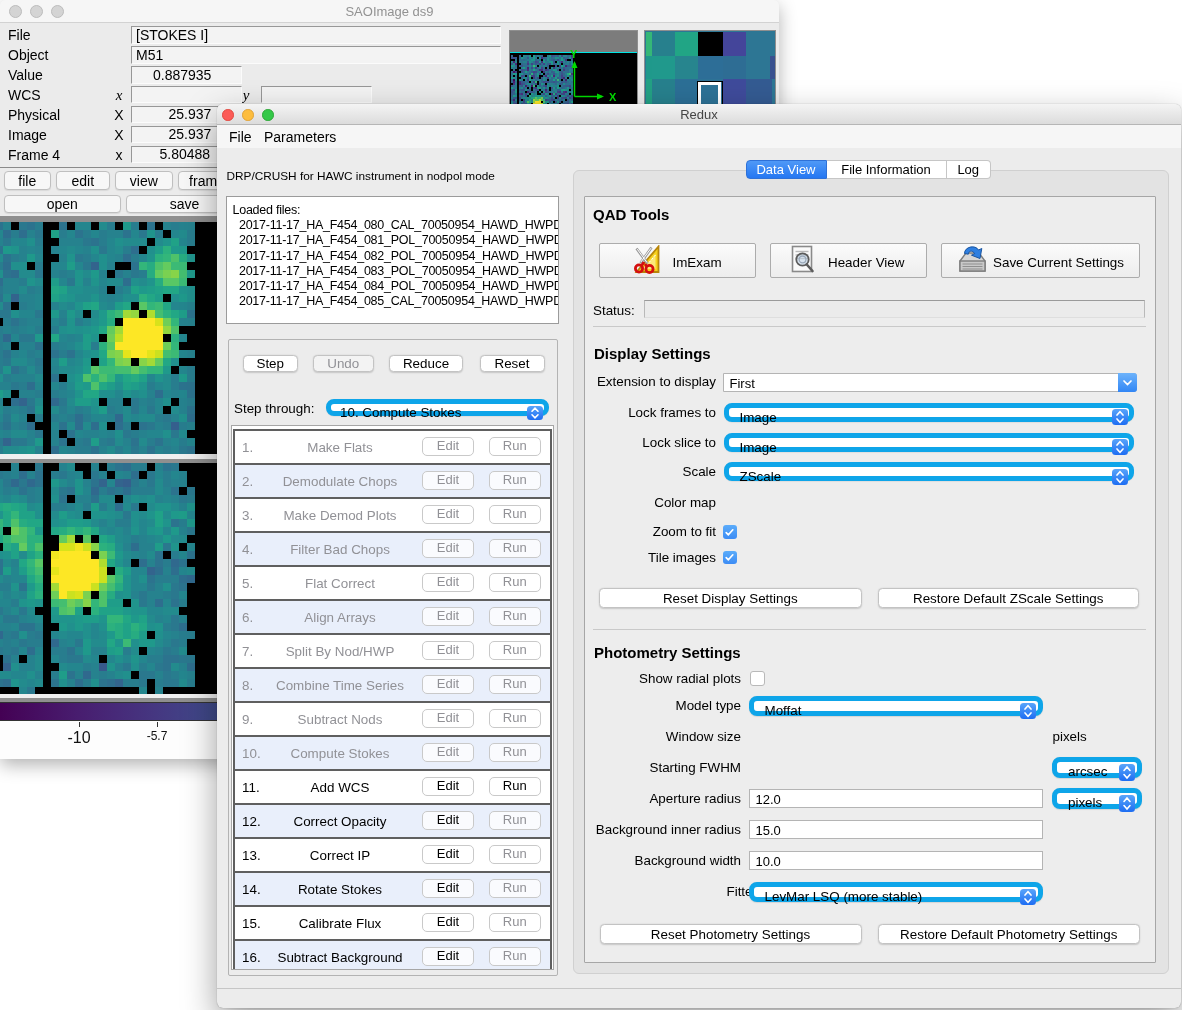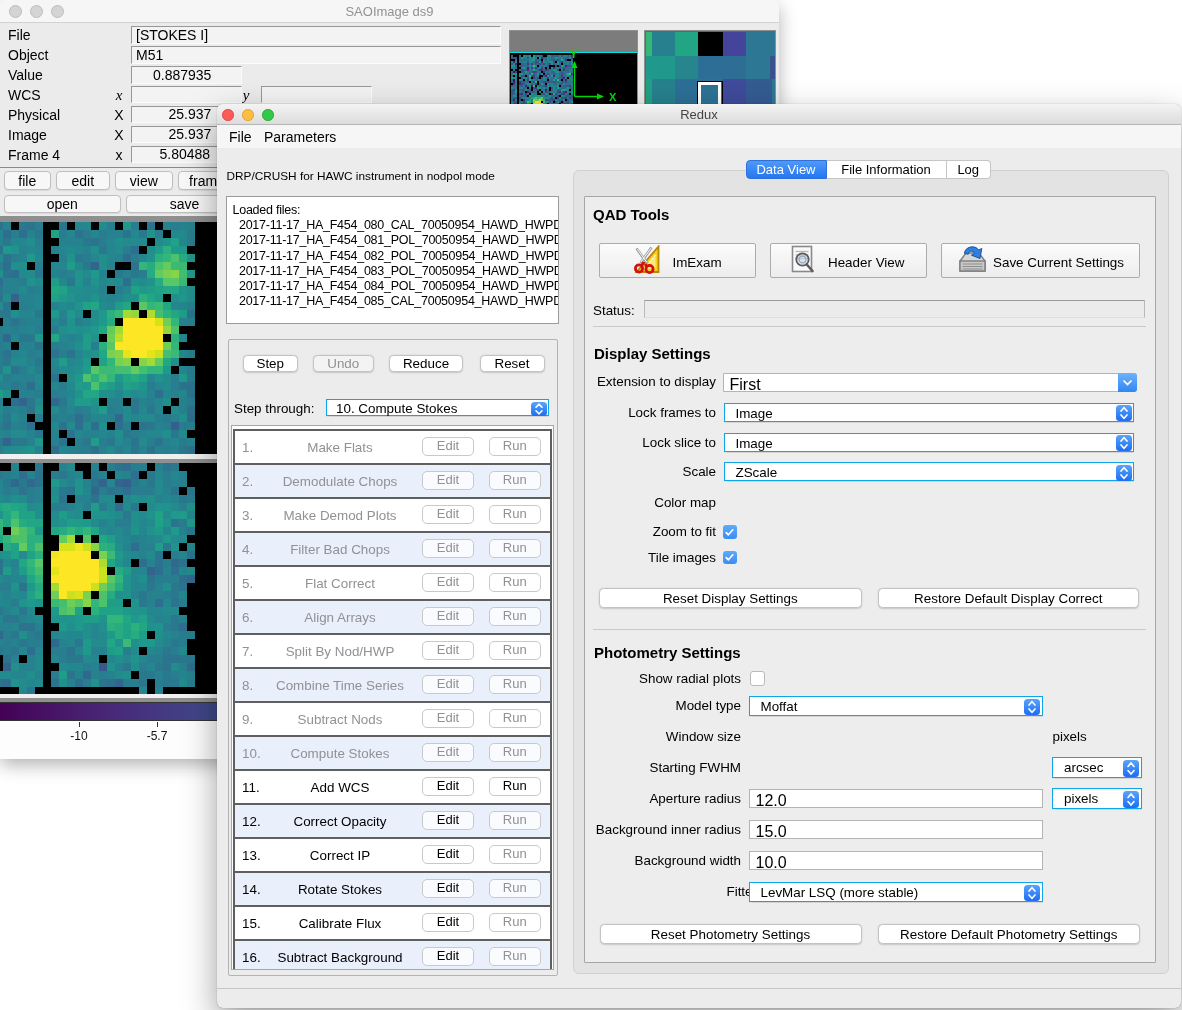--- a/index.html
+++ b/index.html
@@ -24,26 +24,26 @@
 #rx .titlebar { position:absolute; left:0; top:0; width:964px; height:21px;
   background:linear-gradient(#f4f4f4,#dcdcdc); border-bottom:1px solid #b6b6b6; border-radius:6px 6px 0 0; }
 #rx .wtitle { position:absolute; top:3px; left:0; width:964px; text-align:center; font-size:13px; color:#444; }
 #rx .light { position:absolute; top:5px; width:11.5px; height:11.5px; border-radius:50%; }
 #rx .menubar { position:absolute; left:0; top:21px; width:964px; height:23px; background:#f6f6f6; }
 .mitem { position:absolute; top:25px; font-size:14px; color:#000; }
 .rlabel { position:absolute; font-size:13.4px; color:#000; white-space:nowrap; }
 .blabel { position:absolute; font-size:15px; font-weight:bold; color:#000; white-space:nowrap; }
 .macbtn { position:absolute; background:#fff; border:1px solid #c3c3c3; border-radius:4.5px;
   font-size:13.4px; color:#000; text-align:center; box-shadow:0 .5px 1.5px rgba(0,0,0,.16); }
-.combo { position:absolute; background:#fff; border:1px solid #0ea5e9; border-radius:0;
+.combo { position:absolute; background:#fff; border:5px solid #0ea5e9; border-radius:8px;
   font-size:13.4px; color:#000; box-shadow:0 .5px 1px rgba(0,0,0,.10); }
 .combo .tx { position:absolute; left:11px; top:2px; white-space:nowrap; }
 .stepper { position:absolute; right:1.5px; top:1.5px; width:16px; border-radius:3.5px;
   background:linear-gradient(#59a5fa,#1d6df2); }
-.tinput { position:absolute; background:#fff; border:1px solid #b4b4b4; font-size:16px; color:#000; }
+.tinput { position:absolute; background:#fff; border:1px solid #b4b4b4; font-size:13px; color:#000; }
 .tinput .tx { position:absolute; left:6px; top:2px; white-space:nowrap; }
 .sep { position:absolute; height:1px; background:#c9c9c9; }
 .qadbtn { position:absolute; top:138.5px; height:35px; background:linear-gradient(#fbfbfb,#ededed);
   border:1px solid #acacac; border-radius:2px; }
 .steprow { position:relative; width:318.5px; height:36px; border:2px solid #5f5f5f; margin-top:-2px; }
 .steprow .num { position:absolute; left:7px; top:9px; font-size:13.4px; }
 .steprow .nm { position:absolute; left:15px; top:9px; width:180px; text-align:center; font-size:13.4px; }
 .steprow .eb { position:absolute; left:187px; top:6.5px; width:52px; height:19px; border:1.5px solid #c9c9c9;
   border-radius:5px; background:rgba(255,255,255,.75); text-align:center; font-size:13px; line-height:16px; }
 .steprow .rb { position:absolute; left:253.5px; top:6.5px; width:52.5px; height:19px; border:1.5px solid #c9c9c9;
@@ -1179,21 +1179,21 @@
         <rect x="27" y="224" width="8" height="7" fill="#2a788e"></rect>
         <rect x="139" y="224" width="8" height="7" fill="#24868e"></rect>
         <rect x="155" y="224" width="8" height="7" fill="#26828e"></rect>
       </svg></div>
 <div class="abs" style="left:0;top:694px;width:779px;height:4px;background:#f0f0f0"></div>
 <div class="abs" style="left:0;top:698px;width:779px;height:4px;background:#8f8f8f"></div>
 <div class="abs" style="left:0;top:702px;width:779px;height:19px;background:linear-gradient(90deg,#440154 0.0%,#460f62 5.0%,#481d6f 10.0%,#472a79 15.0%,#453781 20.0%,#414487 25.0%,#3c4f8a 30.0%,#375a8c 35.0%,#33648d 40.0%,#2e6e8e 45.0%,#2a788e 50.0%,#26828e 55.0%,#238b8d 60.0%,#20948c 65.0%,#1f9d89 70.0%,#22a785 75.0%,#2cb17e 80.0%,#3cba75 85.0%,#4ec26a 90.0%,#64cb5f 95.0%,#7ad151 100.0%);border-top:1px solid #333;border-bottom:1px solid #333"></div>
 <div class="abs" style="left:0;top:721px;width:779px;height:38px;background:#fdfdfd"></div>
 <div class="abs" style="left:79px;top:722px;width:1px;height:5px;background:#333"></div>
 <div class="abs" style="left:157px;top:722px;width:1px;height:5px;background:#333"></div>
-<div class="abs" style="left:59px;top:729px;width:40px;text-align:center;font-size:12px;color:#111">-10</div>
+<div class="abs" style="left:59px;top:729px;width:40px;text-align:center;font-size:16px;color:#111">-10</div>
 <div class="abs" style="left:137px;top:729px;width:40px;text-align:center;font-size:12px;color:#111">-5.7</div>
 <div class="titlebar"></div>
 <div class="light" style="left:8.5px"></div>
 <div class="light" style="left:29.5px"></div>
 <div class="light" style="left:50.5px"></div>
 <div class="wtitle">SAOImage ds9</div>
 <div class="dlabel" style="left:8px;top:26.5px">File</div>
 <div class="dlabel" style="left:8px;top:46.5px">Object</div>
 <div class="dlabel" style="left:8px;top:66.5px">Value</div>
 <div class="dlabel" style="left:8px;top:86.5px">WCS</div>
@@ -2203,21 +2203,21 @@
         <path d="M2.2 5.6 L4.4 7.8 L8.8 2.8" stroke="#fff" stroke-width="1.7" fill="none" stroke-linecap="round" stroke-linejoin="round"></path>
       </svg>
     </div>
 <div class="rlabel" style="left:239px;top:445.5px;width:260px;text-align:right">Tile images</div>
 <div class="chk" style="left:506px;top:446.5px">
       <svg width="11" height="11" viewBox="0 0 11 11">
         <path d="M2.2 5.6 L4.4 7.8 L8.8 2.8" stroke="#fff" stroke-width="1.7" fill="none" stroke-linecap="round" stroke-linejoin="round"></path>
       </svg>
     </div>
 <div class="macbtn" style="left:381.5px;top:484px;width:263.5px;height:19.5px;line-height:19px">Reset Display Settings</div>
-<div class="macbtn" style="left:660.5px;top:484px;width:261.5px;height:19.5px;line-height:19px">Restore Default Display Correct</div>
+<div class="macbtn" style="left:660.5px;top:484px;width:261.5px;height:19.5px;line-height:19px">Restore Default ZScale Settings</div>
 <div class="sep" style="left:376px;top:525px;width:553px"></div>
 <div class="blabel" style="left:377px;top:540px">Photometry Settings</div>
 <div class="rlabel" style="left:264px;top:566.5px;width:260px;text-align:right">Show radial plots</div>
 <div class="abs" style="left:532.5px;top:566.5px;width:15px;height:15px;background:#fff;border:1px solid #b9b9b9;border-radius:3px"></div>
 <div class="rlabel" style="left:264px;top:594.2px;width:260px;text-align:right">Model type</div>
 <div class="combo" style="left:531.5px;top:592px;width:294px;height:19.5px">
       <span class="tx">Moffat</span>
       <div class="stepper" style="height:16px"><svg width="16" height="16" viewBox="0 0 16 16">
           <path d="M5 6.08 L8 2.72 L11 6.08" stroke="#fff" stroke-width="1.6" fill="none" stroke-linecap="round"></path>
           <path d="M5 9.92 L8 13.28 L11 9.92" stroke="#fff" stroke-width="1.6" fill="none" stroke-linecap="round"></path>

